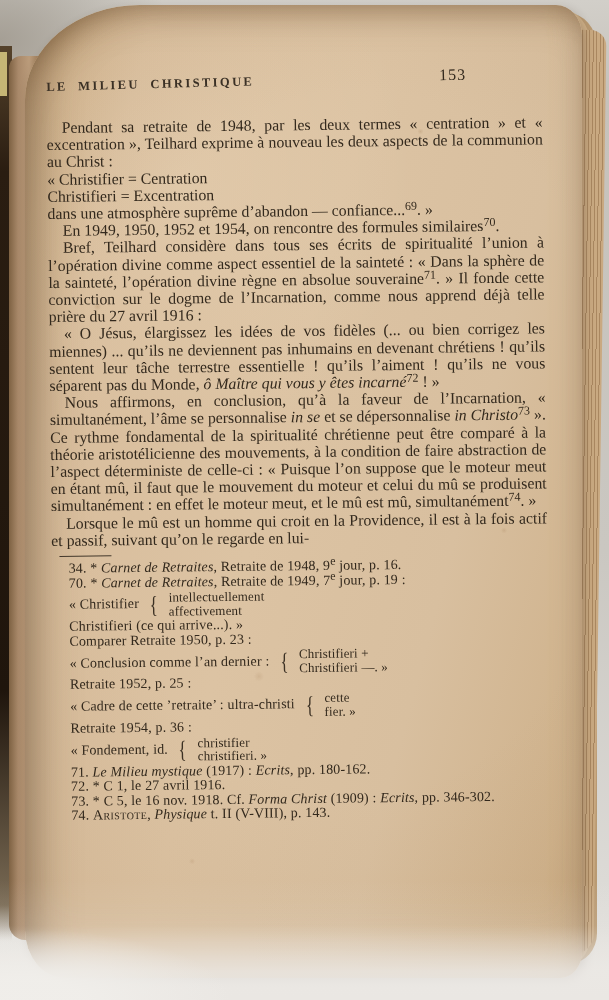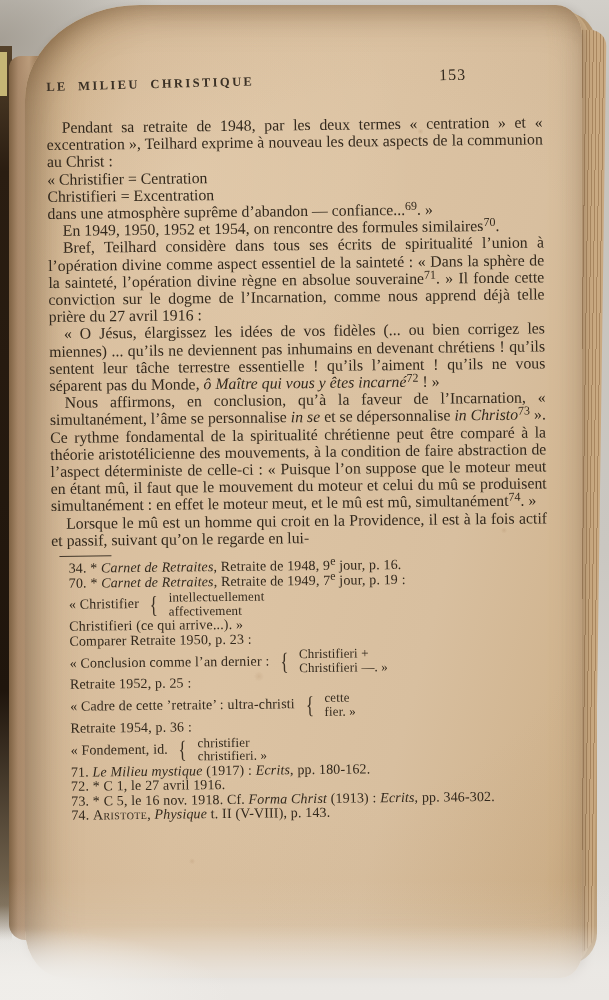--- a/index.html
+++ b/index.html
@@ -137,20 +137,20 @@
           <div class="brace-row">
             <span><span>« Fondement, id.</span></span>
             <span class="brace">{</span>
             <span class="opts">
               <span>christifier</span>
               <span>christifieri. »</span>
             </span>
           </div>
           <div class="fn"><span>71. </span><span class="s-i">Le Milieu mystique</span><span> (1917) : </span><span class="s-i">Ecrits</span><span>, pp. 180-162.</span></div>
           <div class="fn"><span>72. * C 1, le 27 avril 1916.</span></div>
-          <div class="fn hang"><span>73. * C 5, le 16 nov. 1918. Cf. </span><span class="s-i">Forma Christ</span><span> (1913) : </span><span class="s-i">Ecrits</span><span>, pp. 346-302.</span></div>
+          <div class="fn hang"><span>73. * C 5, le 16 nov. 1918. Cf. </span><span class="s-i">Forma Christ</span><span> (1909) : </span><span class="s-i">Ecrits</span><span>, pp. 346-302.</span></div>
           <div class="fn"><span>74. </span><span class="s-sc">Aristote</span><span>, </span><span class="s-i">Physique</span><span> t. II (V-VIII), p. 143.</span></div>
         </div>
     </div>
   </div>
 
   <div class="bottom-haze"></div>
 </div>
 
 </body></html>

